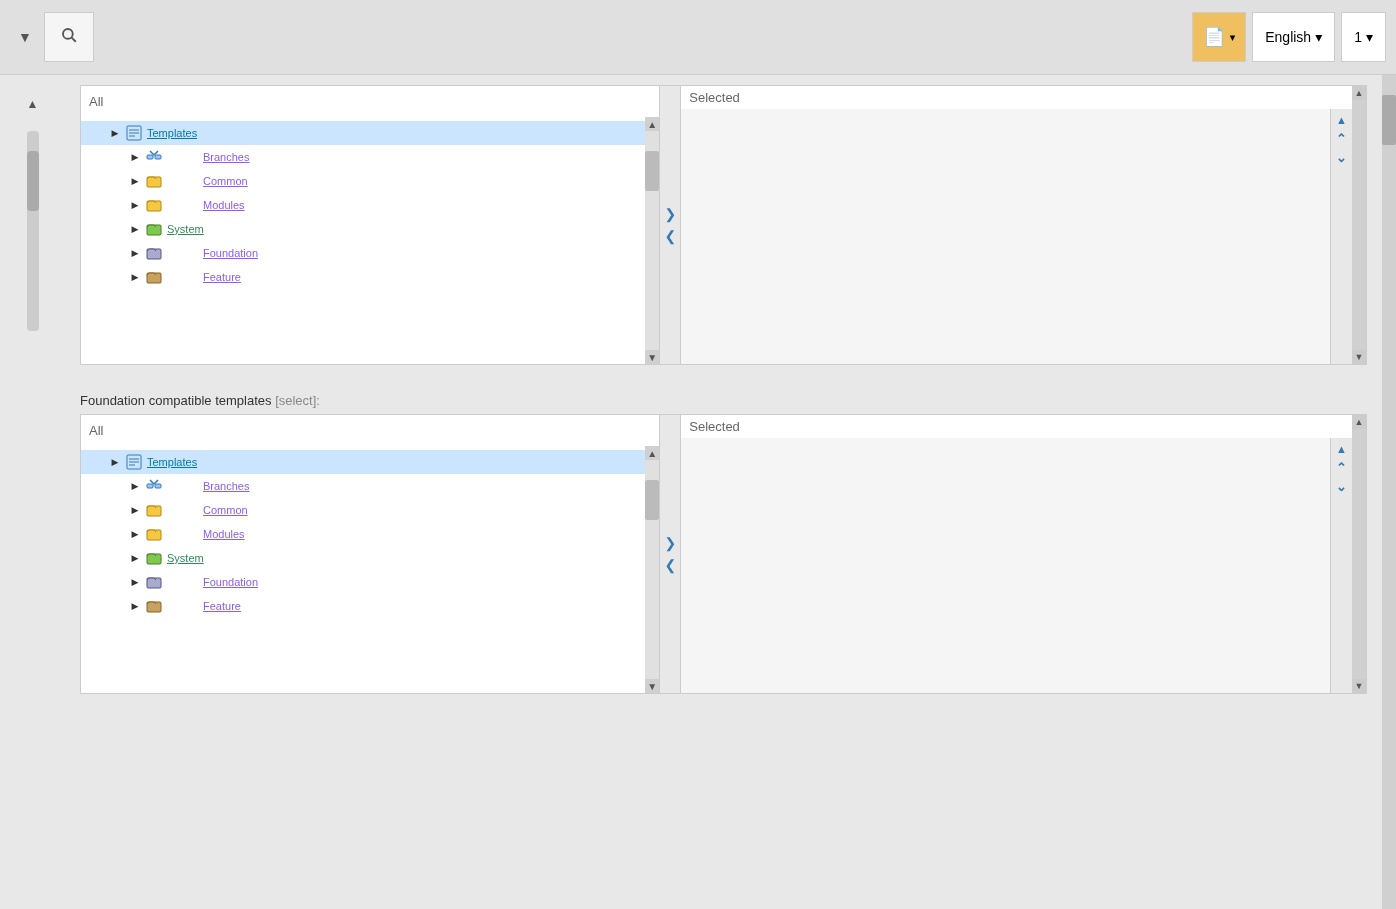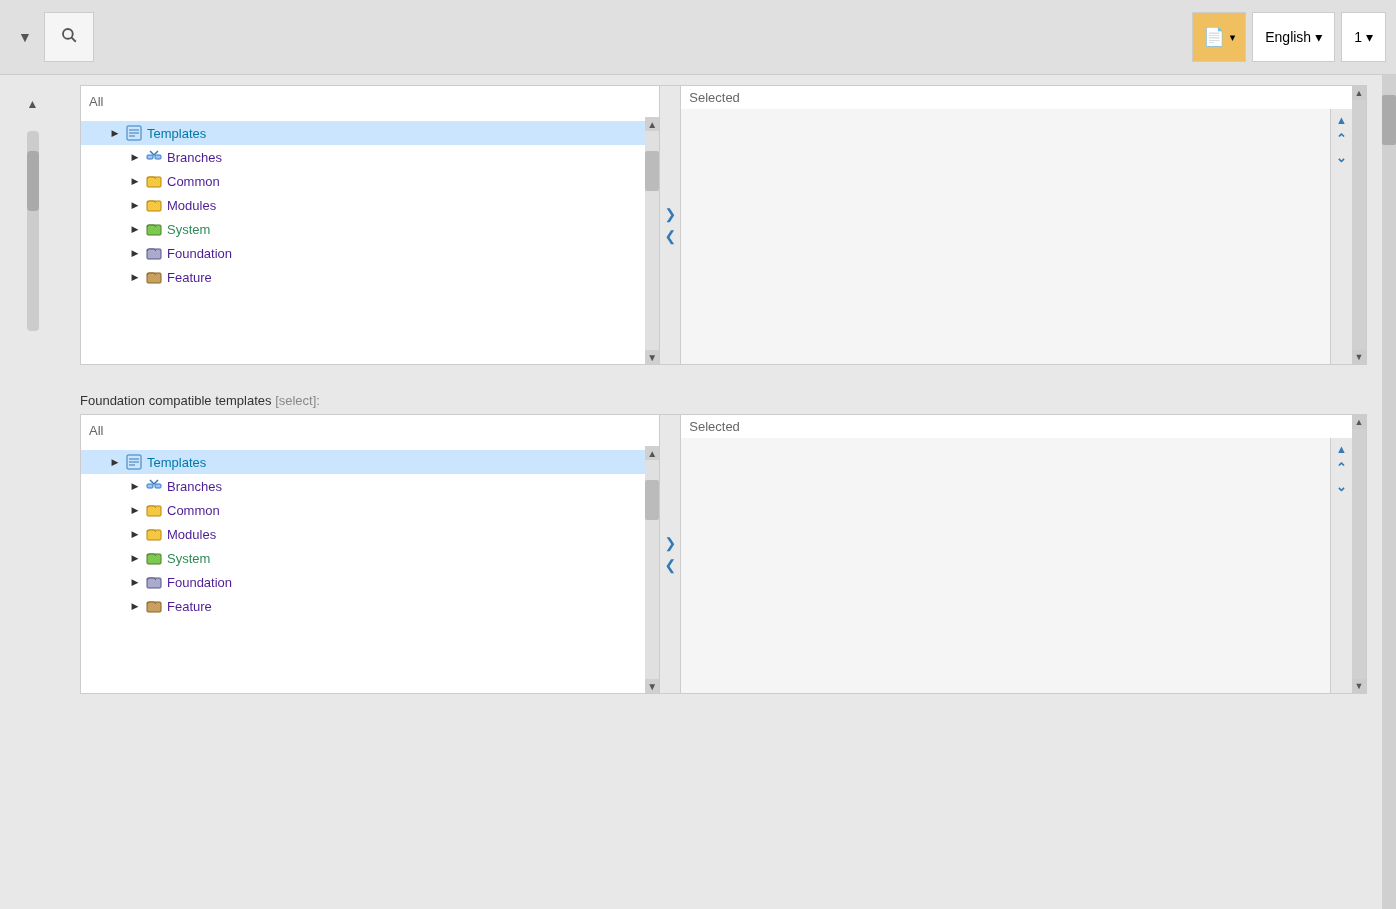--- a/index.html
+++ b/index.html
@@ -180,26 +180,27 @@
       width: 18px;
       height: 18px;
       flex-shrink: 0;
       display: flex;
       align-items: center;
       justify-content: center;
       font-size: 14px;
     }
 
     .tree-label {
-      font-size: 13px;
+      font-size: 11px;
+      text-decoration: underline;
     }
 
     .tree-label.green { color: #2e8b57; }
     .tree-label.teal { color: #0078a8; }
-    .tree-label.blue { color: #4c1d95; }
+    .tree-label.blue { color: #8b5cf6; margin-left: 36px; }
 
     
     .arrow-btn {
       background: none;
       border: none;
       cursor: pointer;
       font-size: 14px;
       color: #337ab7;
       padding: 2px 4px;
       line-height: 1;

